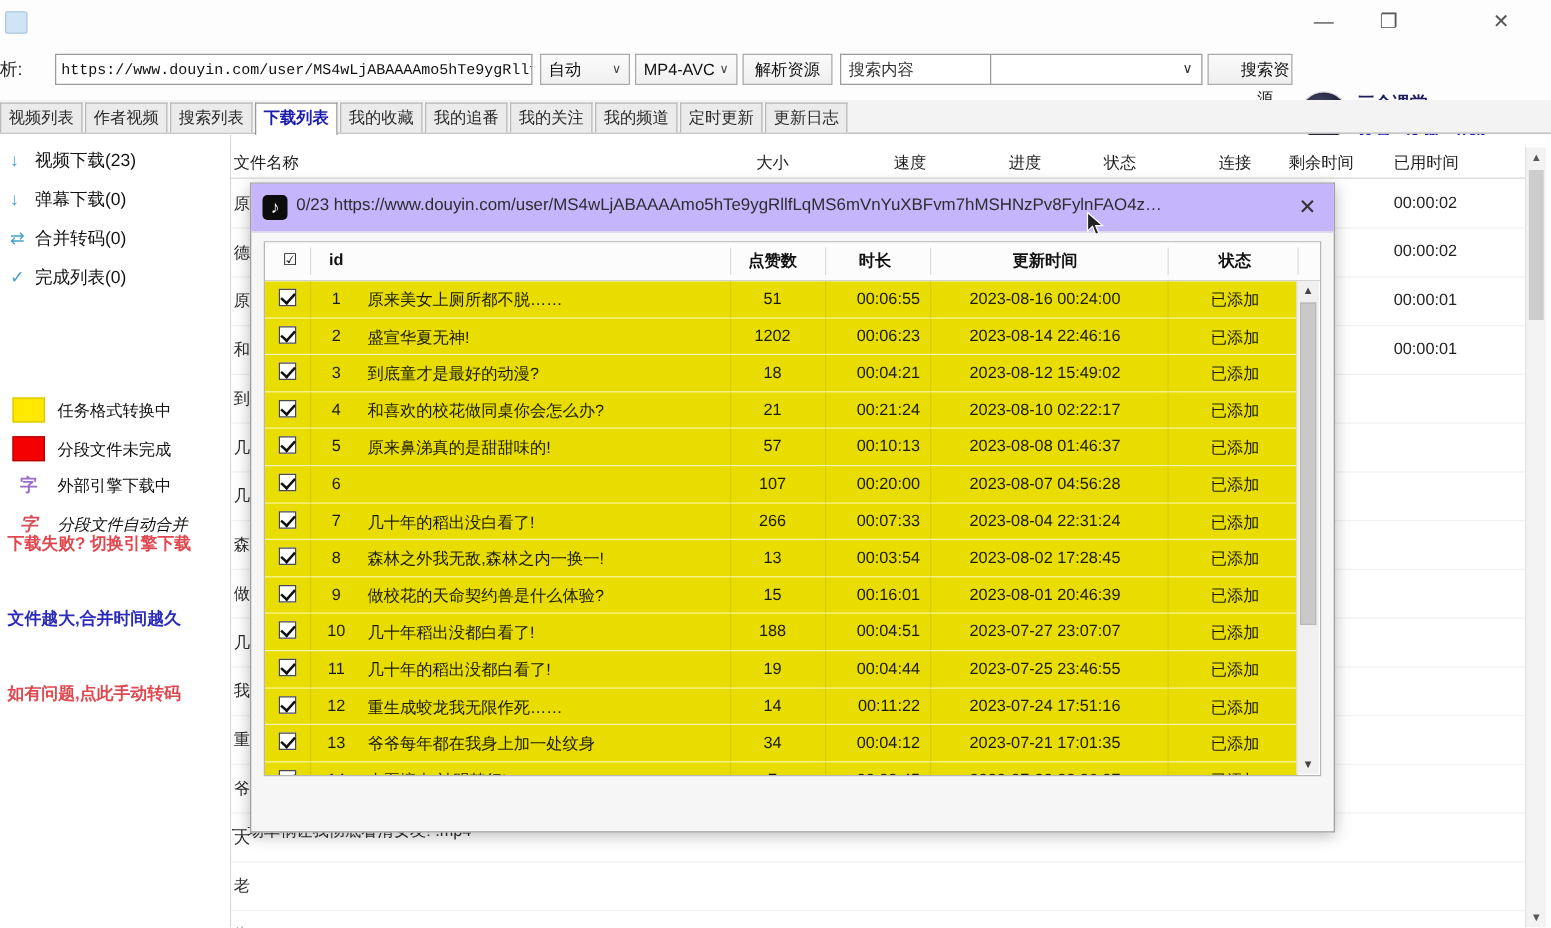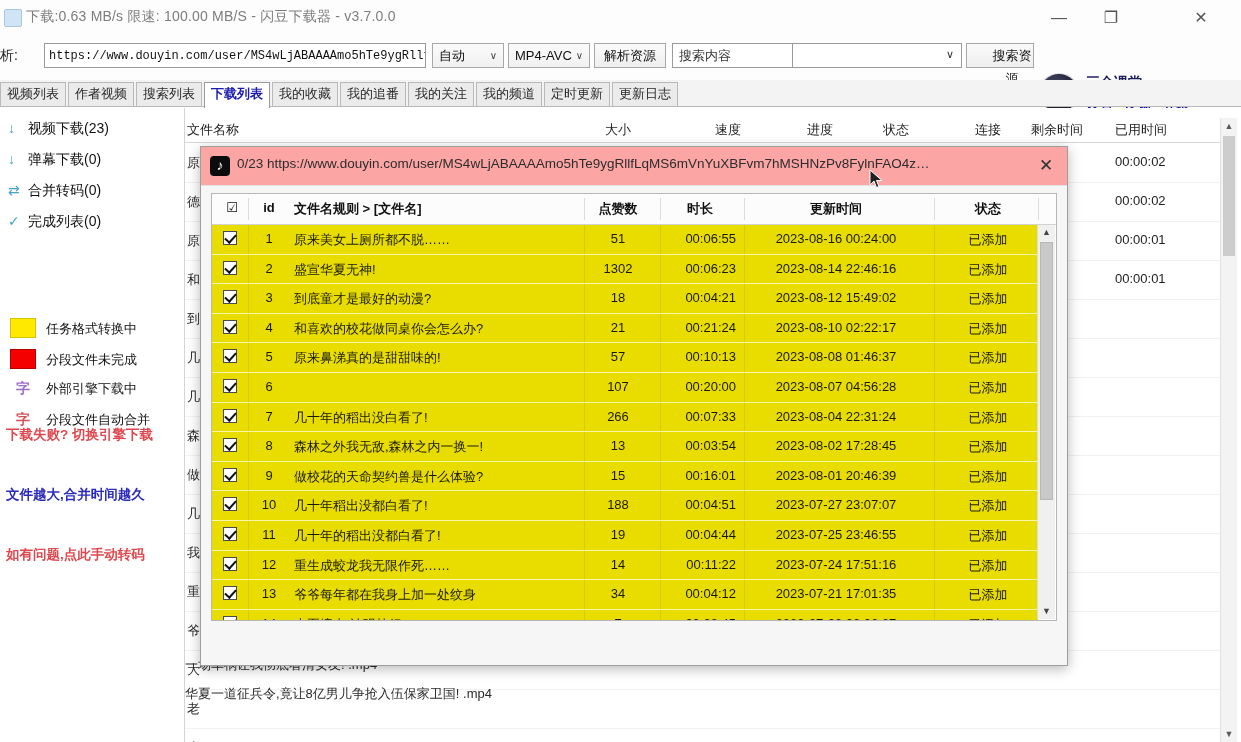--- a/index.html
+++ b/index.html
@@ -123,21 +123,21 @@
   .vscroll .up{position:absolute;left:0;right:0;top:0;height:16px;text-align:center;font-size:9px;color:#5a5a5a;line-height:16px;}
   .vscroll .dn{position:absolute;left:0;right:0;bottom:0;height:16px;text-align:center;font-size:9px;color:#5a5a5a;line-height:16px;}
   .vscroll .thumb{position:absolute;left:2px;right:2px;top:18px;height:120px;background:#cdcdcd;}
 
   
   .modal{
     position:absolute;left:200px;top:146px;width:866px;height:518px;
     background:#f6f6f6;border:1px solid #9e9e9e;
     box-shadow:0 3px 12px rgba(0,0,0,.28);
   }
-  .modal-title{position:absolute;left:0;top:0;width:866px;height:38px;background:#fca5a5;border-bottom:1px solid #e2e2e2;}
+  .modal-title{position:absolute;left:0;top:0;width:866px;height:38px;background:#c4b5fd;border-bottom:1px solid #e2e2e2;}
   .tt-icon{
     position:absolute;left:9px;top:9px;width:20px;height:20px;border-radius:4px;background:#0c0c0c;
   }
   .tt-icon:after{
     content:"♪";position:absolute;left:0;right:0;top:-1px;text-align:center;
     font-size:14px;color:#fff;line-height:21px;
   }
   .tt-text{
     position:absolute;left:36px;top:9px;width:780px;
     font-size:13.5px;color:#2d2d2d;white-space:nowrap;overflow:hidden;text-overflow:ellipsis;
@@ -181,21 +181,20 @@
   .fbtn-sel{right:130px;width:100px;}
   .fbtn-all{right:18px;width:100px;}
 </style>
 </head>
 <body>
 
 <div class="app">
 
   <div class="titlebar">
     <div class="tb-icon"></div>
-    <div class="tb-title">下载:0.63 MB/s  限速:  100.00 MB/S  - 闪豆下载器 - v3.7.0.0</div>
     <div class="wbtn wmin">
         <span>—</span>
       </div>
     <div class="wbtn wmax">
         <span>❐</span>
       </div>
     <div class="wbtn wclose">
         <span>✕</span>
       </div>
   </div>
@@ -243,21 +242,21 @@
     </div>
 
   <div class="sidebar" id="sidebar">
       <div class="side-item" style="top: 12px;"><span class="ic">↓</span><span>视频下载(23)</span></div>
       <div class="side-item" style="top: 43px;"><span class="ic">↓</span><span>弹幕下载(0)</span></div>
       <div class="side-item" style="top: 74px;"><span class="ic">⇄</span><span>合并转码(0)</span></div>
       <div class="side-item" style="top: 105px;"><span class="ic">✓</span><span>完成列表(0)</span></div>
       <div class="legend" style="top: 182px;"><span class="sw sw-yellow"></span><span>任务格式转换中</span></div>
       <div class="legend" style="top: 213px;"><span class="sw sw-red"></span><span>分段文件未完成</span></div>
       <div class="legend" style="top: 244px;"><span class="zi p">字</span><span>外部引擎下载中</span></div>
-      <div class="legend" style="top: 275px;"><span class="zi r">字</span><span>分段文件自动合并</span></div>
+      <div class="legend" style="top: 275px; font-style: italic;"><span class="zi r">字</span><span>分段文件自动合并</span></div>
       <div class="note" style="top: 318px; color: rgb(224, 72, 79);">下载失败? 切换引擎下载</div>
       <div class="note" style="top: 378px; color: rgb(43, 43, 187);">文件越大,合并时间越久</div>
       <div class="note" style="top: 438px; color: rgb(224, 72, 79);">如有问题,点此手动转码</div>
     </div>
 
   <div class="main">
     <div class="dl-head" id="dlhead">
         <div class="hc" style="left: 2px;">文件名称</div>
         <div class="hc" style="left: 420px;">大小</div>
         <div class="hc" style="left: 530px;">速度</div>
@@ -344,21 +343,20 @@
           <div class="rt" style="left: 930px;"></div>
         </div>
         <div class="dl-row">
           <div class="nm">为</div>
           <div class="rt" style="left: 846px;"></div>
           <div class="rt" style="left: 930px;"></div>
         </div>
       </div>
     <div class="dl-files" id="dlfiles">
         <div>一场车祸让我彻底看清女友! .mp4</div>
-        <div>华夏一道征兵令,竟让8亿男儿争抢入伍保家卫国! .mp4</div>
       </div>
     <div class="vscroll">
       <div class="up">▲</div>
       <div class="thumb"></div>
       <div class="dn">▼</div>
     </div>
   </div>
 
   <div class="modal">
     <div class="modal-title">
@@ -372,21 +370,20 @@
         <svg width="16" height="22" viewBox="0 0 16 22">
           <path d="M1 1 L1 16 L5 12 L7.5 18.5 L10 17.5 L7.5 11.5 L13 11.5 Z" fill="#222" stroke="#fff" stroke-width="1"></path>
         </svg>
       </div>
     </div>
 
     <div class="modal-body">
       <div class="mt-head" id="mthead">
           <div class="h" style="left: 6px; width: 28px;">☑</div>
           <div class="h" style="left: 40px; width: 34px;">id</div>
-          <div class="h" style="left: 82px; width: 280px; text-align: left;">文件名规则 &gt; [文件名]</div>
           <div class="h" style="left: 376px; width: 60px;">点赞数</div>
           <div class="h" style="left: 452px; width: 72px;">时长</div>
           <div class="h" style="left: 536px; width: 176px;">更新时间</div>
           <div class="h" style="left: 726px; width: 100px;">状态</div>
           <div class="vline" style="left: 36px;"></div>
           <div class="vline" style="left: 372px;"></div>
           <div class="vline" style="left: 448px;"></div>
           <div class="vline" style="left: 532px;"></div>
           <div class="vline" style="left: 722px;"></div>
           <div class="vline" style="left: 826px;"></div>
@@ -408,21 +405,21 @@
           </div>
           <div class="mrow">
             <div class="sep" style="left: 36px;"></div>
             <div class="sep" style="left: 372px;"></div>
             <div class="sep" style="left: 448px;"></div>
             <div class="sep" style="left: 532px;"></div>
             <div class="sep" style="left: 722px;"></div>
             <div class="cb"></div>
             <div class="c id">2</div>
             <div class="c nm">盛宣华夏无神!</div>
-            <div class="c lk">1302</div>
+            <div class="c lk">1202</div>
             <div class="c du">00:06:23</div>
             <div class="c ut">2023-08-14 22:46:16</div>
             <div class="c st">已添加</div>
           </div>
           <div class="mrow">
             <div class="sep" style="left: 36px;"></div>
             <div class="sep" style="left: 372px;"></div>
             <div class="sep" style="left: 448px;"></div>
             <div class="sep" style="left: 532px;"></div>
             <div class="sep" style="left: 722px;"></div>

